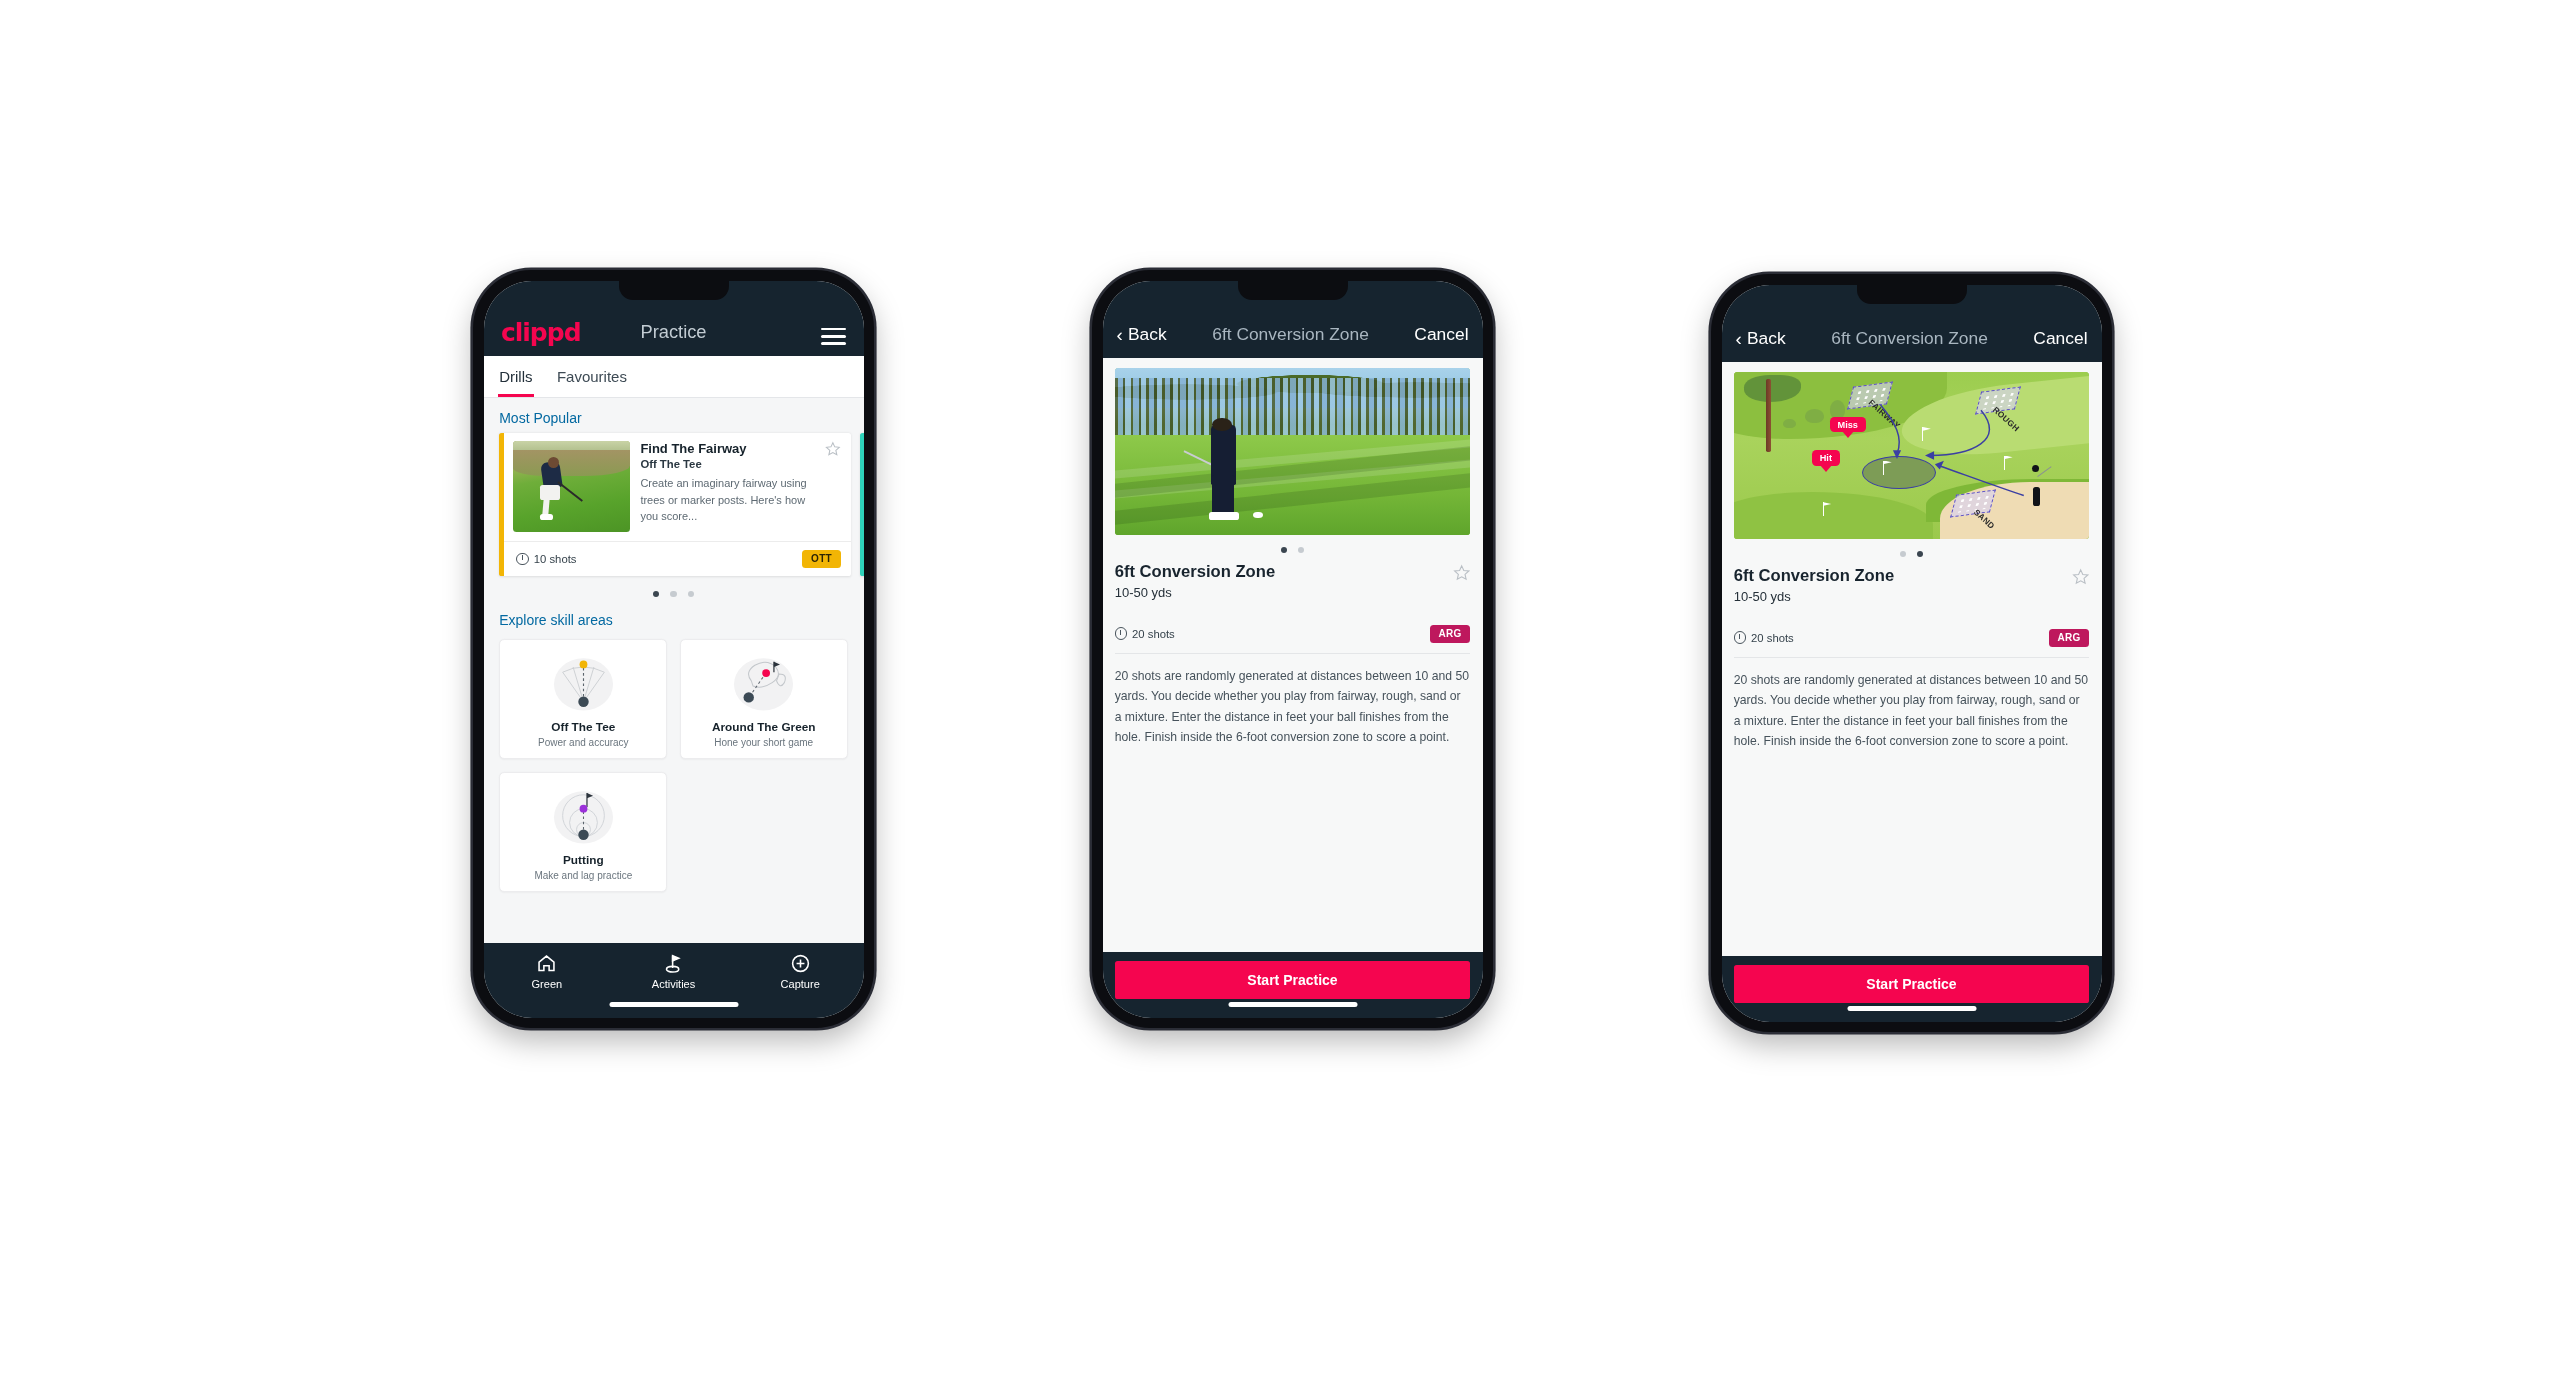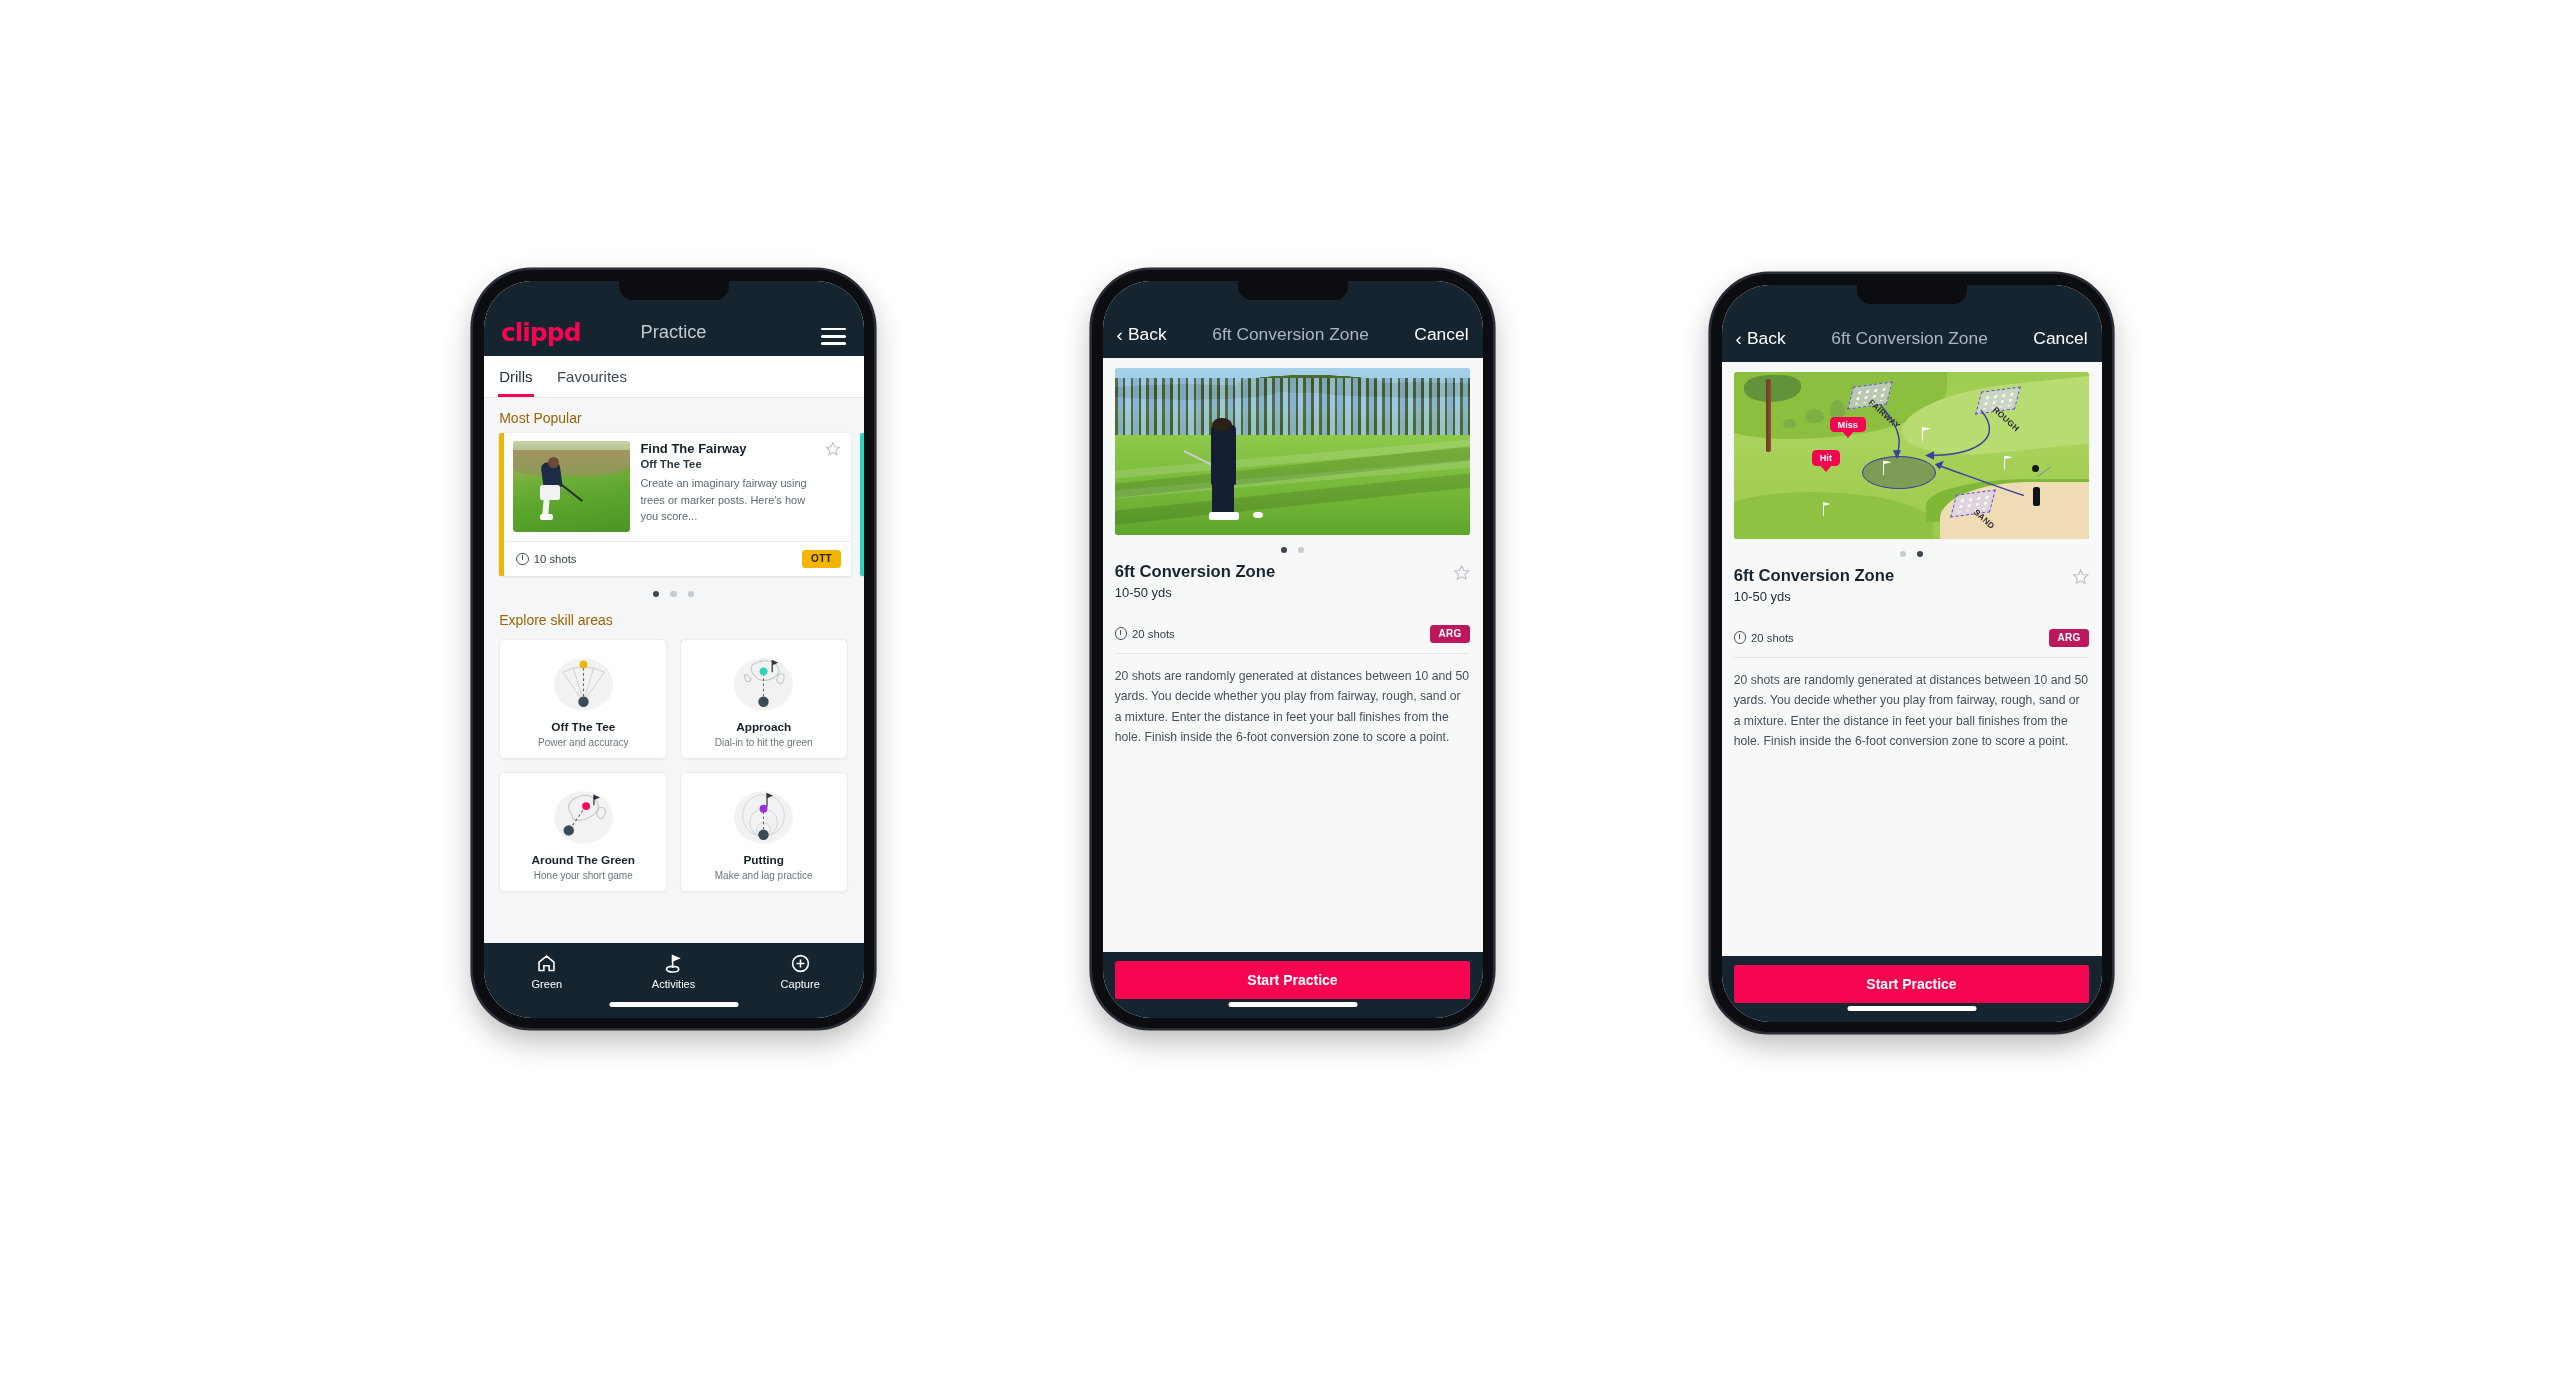--- a/index.html
+++ b/index.html
@@ -102,21 +102,21 @@
     content: ""; position: absolute; left: -1.7px; right: -1.7px; bottom: 0;
     height: 2.6px; background: #f5054f;
   }
 
   
   .body {
     flex: 1 1 auto; background: #f5f6f7;
     overflow: hidden; position: relative;
   }
   .section-label {
-    font-size: 14px; color: #a16207; padding: 12.2px 15.7px 7px 15.7px;
+    font-size: 14px; color: #0369a1; padding: 12.2px 15.7px 7px 15.7px;
   }
 
   
   .pop-wrap { position: relative; padding: 0 0 0 15.7px; display: flex; gap: 8.7px; }
   .pop-card {
     flex: 0 0 352px;
     background: #ffffff;
     border-left: 5.2px solid #f2b505;
     border-radius: 2.6px;
     box-shadow: 0 0.9px 2.6px rgba(0,0,0,0.10);
@@ -393,37 +393,20 @@
                 <path d="M18 22 Q42 10 66 22" stroke="#c9ccd0" stroke-width="1" fill="none"></path>
                 <line x1="42" y1="56" x2="42" y2="15" stroke="#5b646c" stroke-width="1.3" stroke-dasharray="3 3"></line>
                 <circle cx="42" cy="56" r="6" fill="#3c4a55"></circle>
                 <circle cx="42" cy="13" r="4.5" fill="#f2b505"></circle>
               </svg>
             </div>
             <div class="skill-name">Off The Tee</div>
             <div class="skill-desc">Power and accuracy</div>
           </div>
 
-          <div class="skill">
-            <div class="skill-art">
-              <svg width="73" height="61" viewBox="0 0 84 70">
-                <ellipse cx="42" cy="36" rx="34" ry="30" fill="#f2f2f3"></ellipse>
-                <path d="M30 24 Q24 14 34 11 Q46 6 56 13 Q64 20 56 27 Q46 34 36 30 Z" fill="none" stroke="#c3c7cb" stroke-width="1.2"></path>
-                <path d="M24 26 Q18 22 21 30 Q24 36 28 30 Z" fill="none" stroke="#c3c7cb" stroke-width="1.2"></path>
-                <path d="M60 24 Q68 22 65 32 Q61 39 57 31 Z" fill="none" stroke="#c3c7cb" stroke-width="1.2"></path>
-                <line x1="52" y1="22" x2="52" y2="8" stroke="#2b333b" stroke-width="1.4"></line>
-                <path d="M52 8 L59 11 L52 14 Z" fill="#2b333b"></path>
-                <line x1="42" y1="56" x2="42" y2="22" stroke="#5b646c" stroke-width="1.2" stroke-dasharray="3 3"></line>
-                <circle cx="42" cy="56" r="6" fill="#3c4a55"></circle>
-                <circle cx="42" cy="21" r="4.5" fill="#2fd3bb"></circle>
-              </svg>
-            </div>
-            <div class="skill-name">Approach</div>
-            <div class="skill-desc">Dial-in to hit the green</div>
-          </div>
 
           <div class="skill">
             <div class="skill-art">
               <svg width="73" height="61" viewBox="0 0 84 70">
                 <ellipse cx="42" cy="36" rx="34" ry="30" fill="#f2f2f3"></ellipse>
                 <path d="M28 32 Q20 22 32 14 Q46 6 56 16 Q64 26 52 34 Q40 42 30 38 Z" fill="none" stroke="#c3c7cb" stroke-width="1.2"></path>
                 <path d="M60 24 Q70 24 66 34 Q61 42 57 32 Z" fill="none" stroke="#c3c7cb" stroke-width="1.2"></path>
                 <line x1="54" y1="22" x2="54" y2="10" stroke="#2b333b" stroke-width="1.4"></line>
                 <path d="M54 10 L61 13 L54 16 Z" fill="#2b333b"></path>
                 <line x1="26" y1="50" x2="44" y2="24" stroke="#5b646c" stroke-width="1.2" stroke-dasharray="3 3"></line>

